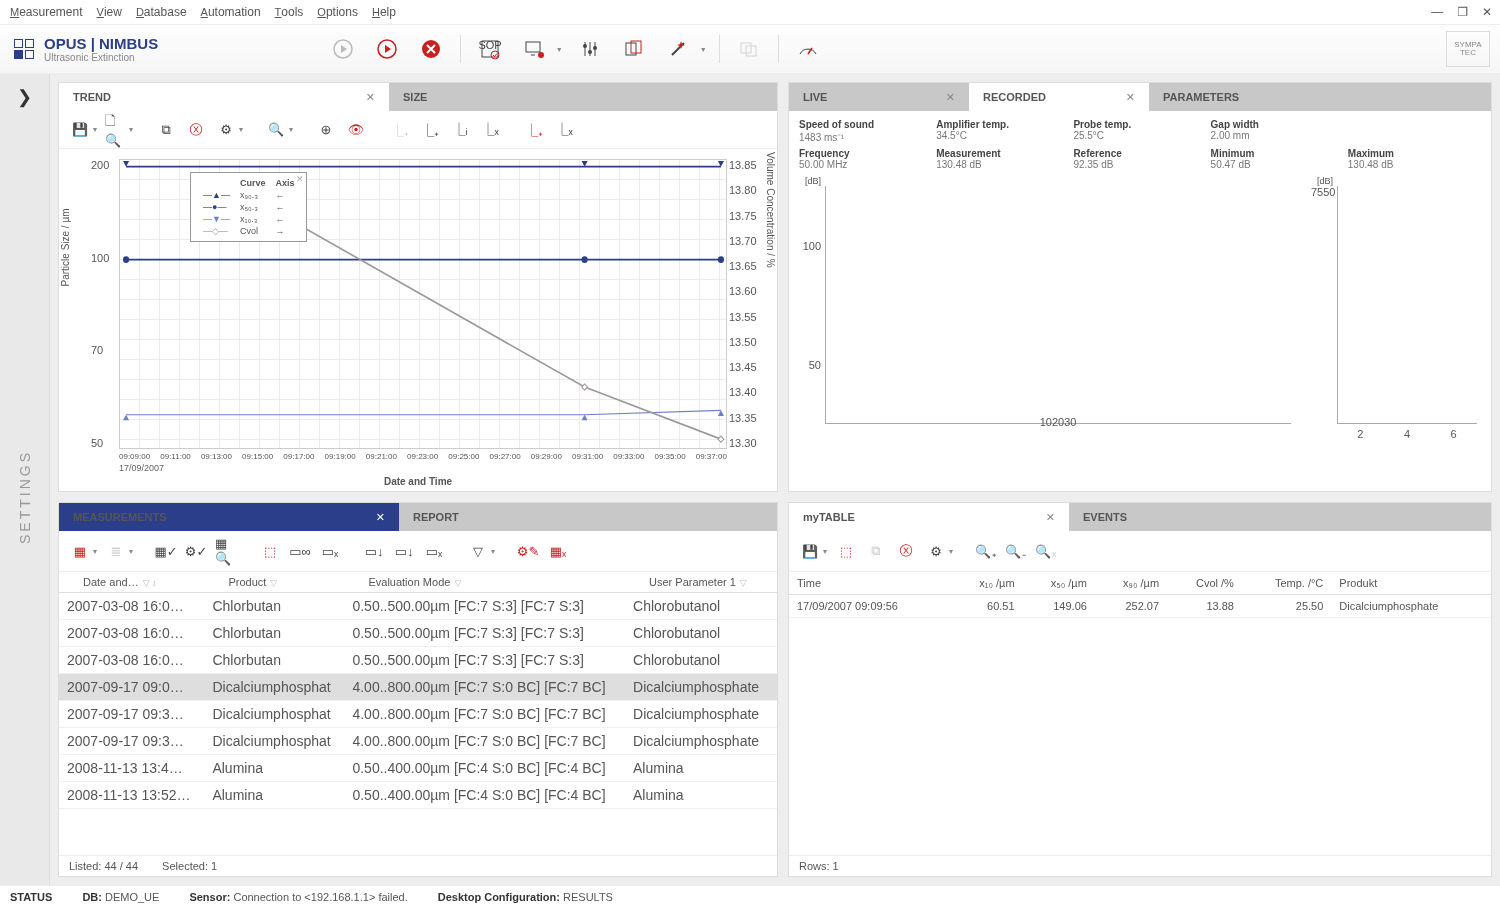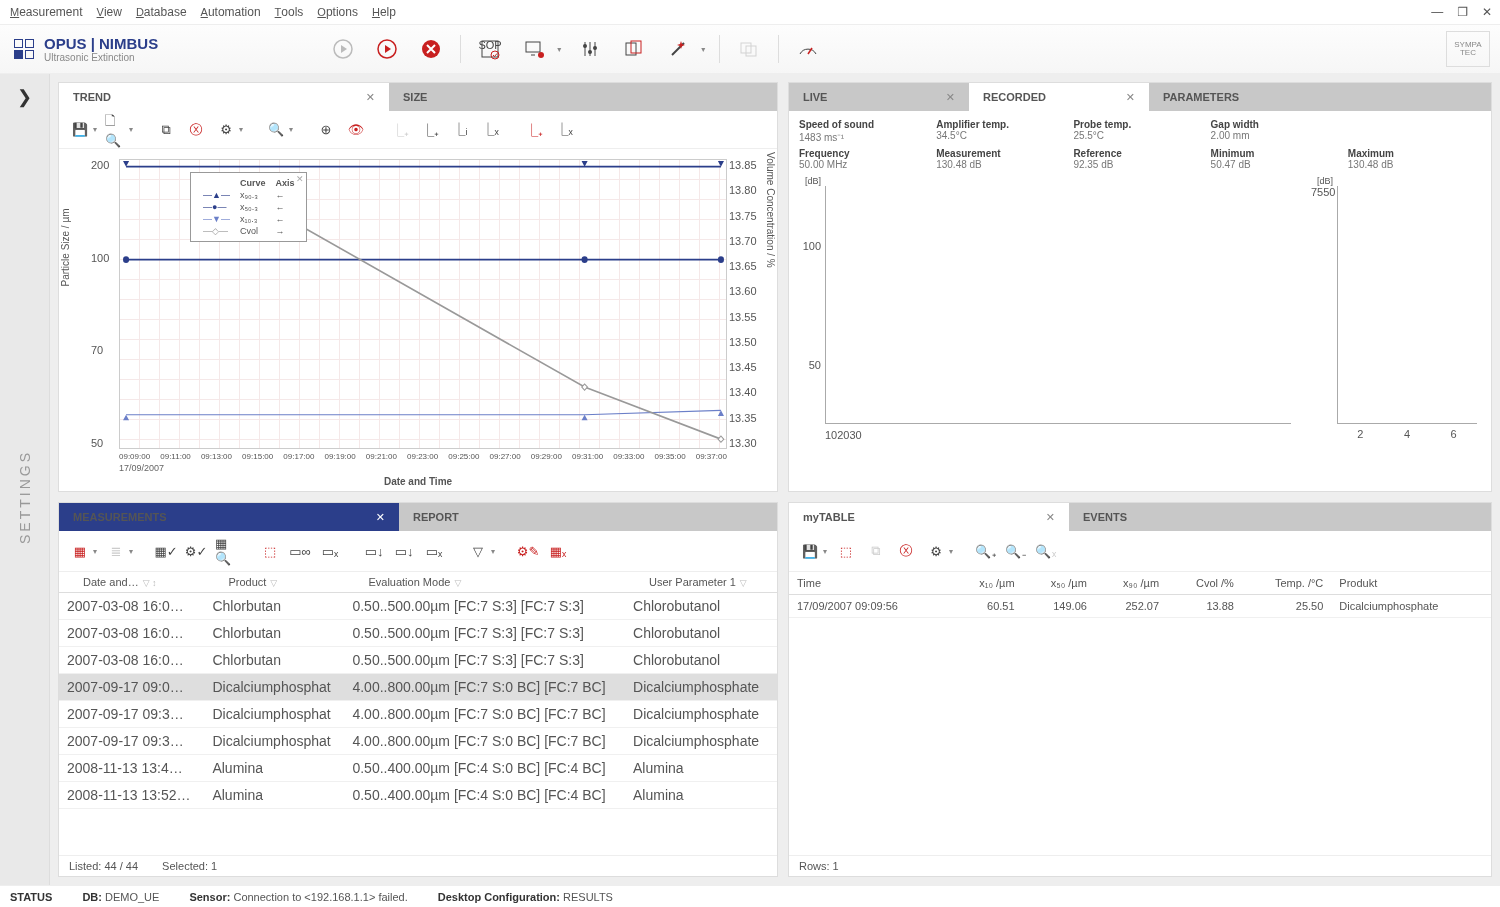--- a/index.html
+++ b/index.html
@@ -494,21 +494,21 @@
               </div>
               <div class="bar-pair">
                 <div class="bar-blue" style="height:8%"></div>
                 <div class="bar-grey" style="height:4%"></div>
               </div>
             </div>
           <div style="position:absolute;left:0;top:4px;bottom:18px;width:22px;display:flex;flex-direction:column;justify-content:space-around;text-align:right;font-size:9px">
               <span>100</span>
               <span>50</span>
             </div>
-          <div style="position:absolute;left:26px;right:4px;bottom:1px;display:flex;justify-content:flex-start;font-size:9px">
+          <div style="position:absolute;left:26px;right:4px;bottom:14px;display:flex;justify-content:center;font-size:9px">
               <span>10</span>
               <span>20</span>
               <span>30</span>
             </div>
         </div>
         <div class="bar-chart small">
           <div style="position:absolute;left:6px;top:-6px;font-size:9px">[dB]</div>
           <div class="bars" id="bars2">
               <div class="bar-pair">
                 <div class="bar-blue" style="height:35%"></div>

